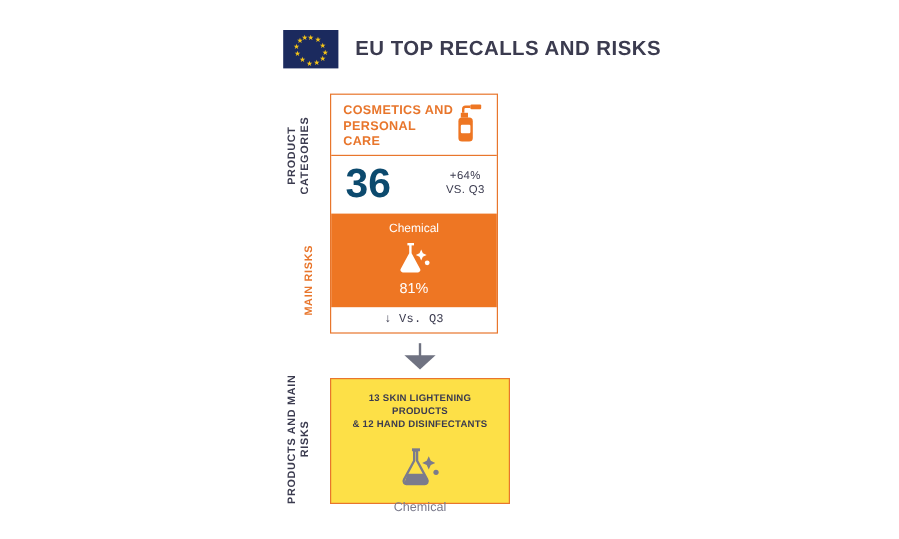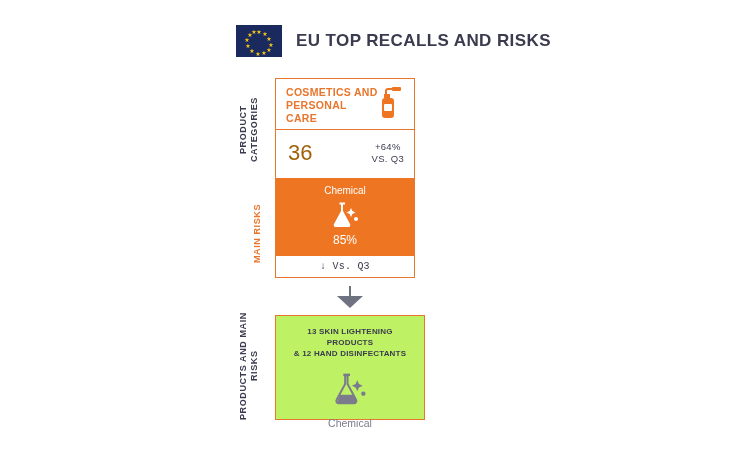--- a/index.html
+++ b/index.html
@@ -114,23 +114,23 @@
   }
   #count-row {
     display: flex;
     align-items: center;
     justify-content: space-between;
     padding: 6px 10px 8px 12px;
     height: 48px;
     box-sizing: border-box;
   }
   #recall-count {
-    font-size: 22px;
-    font-weight: normal;
-    color: #a16207;
+    font-size: 34px;
+    font-weight: bold;
+    color: #0c4a6e;
     line-height: 34px;
   }
   #trend-block {
     text-align: center;
     font-size: 9.5px;
     font-weight: normal;
     color: #3b3b4f;
     line-height: 12px;
     letter-spacing: 0.3px;
   }
@@ -188,21 +188,21 @@
 
   
   #bottom-card {
     position: absolute;
     left: 275px;
     top: 315px;
     width: 150px;
     height: 105px;
     border: 1px solid #e8762c;
     box-sizing: border-box;
-    background: #bef264;
+    background: #fde047;
     text-align: center;
     padding-top: 10px;
   }
   #bottom-products {
     font-size: 8px;
     font-weight: bold;
     color: #3b3b4f;
     line-height: 11px;
     letter-spacing: 0.2px;
     padding: 0 8px;
@@ -273,21 +273,21 @@
   <div id="risk-band">
     <div id="risk-band-label">Chemical</div>
     <div id="risk-icon-wrap">
       <svg width="30" height="28" viewBox="0 0 30 28" aria-hidden="true">
         <path d="M11 2 v7 L4 22 a2 2 0 0 0 2 3 h12 a2 2 0 0 0 2 -3 L13 9 V2 z" fill="#ffffff"></path>
         <rect x="9.5" y="0.5" width="5.5" height="2" fill="#ffffff"></rect>
         <path d="M21 6 l1.4 3.1 L25.5 10.5 l-3.1 1.4 L21 15 l-1.4-3.1 L16.5 10.5 l3.1-1.4 z" fill="#ffffff"></path>
         <circle cx="26" cy="17" r="2" fill="#ffffff"></circle>
       </svg>
     </div>
-    <div id="risk-percent">85%</div>
+    <div id="risk-percent">81%</div>
   </div>
 
   <div id="vs-row">
     <span class="arrow">↓</span>
     <span>Vs. Q3</span>
   </div>
 </div>
 
 <div id="connector"></div>
 <div id="connector-head"></div>

